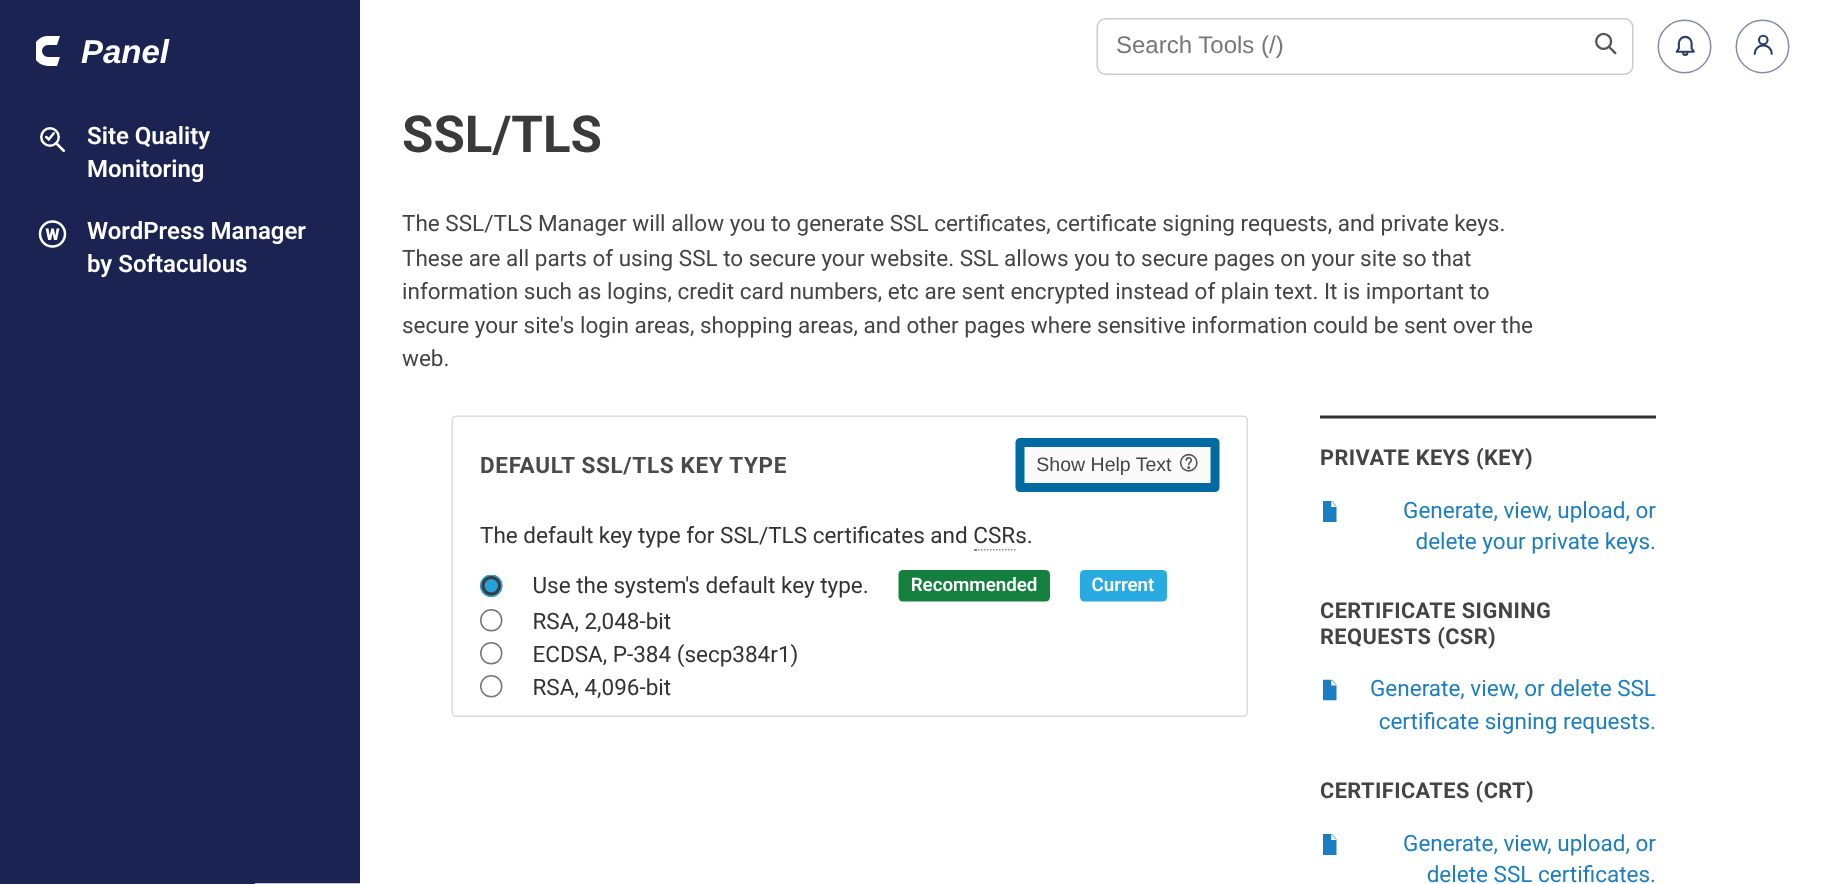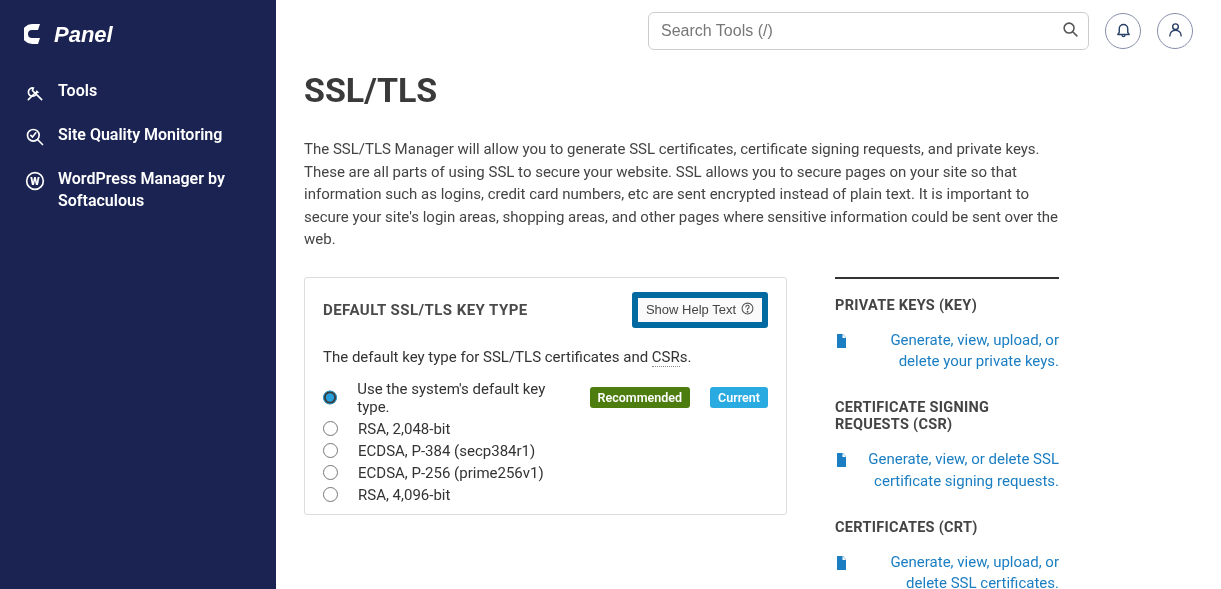--- a/index.html
+++ b/index.html
@@ -9,21 +9,21 @@
       color: #333;
       background: #fff;
       width: 1221px;
       height: 589px;
       overflow: hidden;
       display: flex;
     }
 
     
     .sidebar {
-      width: 276px;
+      width: 240px;
       background: #1a2351;
       color: #fff;
       padding: 20px 0 0 0;
       flex-shrink: 0;
     }
     .logo {
       padding: 0 24px 22px 24px;
     }
     .logo svg { display: block; }
     .nav-item {
@@ -60,21 +60,21 @@
       gap: 16px;
       padding: 12px 28px;
     }
     .search-wrapper {
       flex: 1;
       display: flex;
       justify-content: flex-end;
     }
     .search {
       position: relative;
-      width: 441px;
+      width: 358px;
     }
     .search input {
       width: 100%;
       height: 38px;
       border: 1px solid #ccc;
       border-radius: 6px;
       padding: 0 40px 0 12px;
       font-size: 16px;
       color: #555;
       outline: none;
@@ -117,24 +117,25 @@
     }
 
     .cols {
       display: flex;
       gap: 48px;
       align-items: flex-start;
     }
 
     
     .card {
-      width: 483px;
+      width: 531px;
       border: 1px solid #dcdcdc;
       border-radius: 3px;
       background: #fff;
+      margin-left: 33px;
     }
     .card-head {
       display: flex;
       align-items: center;
       justify-content: space-between;
       padding: 14px 18px 6px 18px;
     }
     .card-title {
       font-size: 15px;
       font-weight: 700;
@@ -180,21 +181,21 @@
     }
     .badge {
       display: inline-block;
       font-size: 12.5px;
       font-weight: 600;
       color: #fff;
       padding: 3px 8px;
       border-radius: 3px;
       vertical-align: 1px;
     }
-    .badge-rec { background: #4d7c0f; }
+    .badge-rec { background: #15803d; }
     .badge-cur { background: #29abe2; }
 
     .card-foot {
       border-top: 1px solid #e4e4e4;
       padding: 16px 18px;
     }
     .save-btn {
       background: #29abe2;
       color: #fff;
       border: 1px solid #1e8dc0;
@@ -242,29 +243,20 @@
 <div class="sidebar">
   <div class="logo">
     <svg width="118" height="28" viewBox="0 0 118 28">
       <g fill="#fff">
         <path d="M8 4 a10 10 0 1 0 0 20 h6 l2-6 h-8 a4 4 0 1 1 0-8 h6 l2-6 z" fill="#fff"></path>
         <text x="30" y="22" font-family="Arial, sans-serif" font-size="22" font-weight="800" font-style="italic" fill="#fff">Panel</text>
       </g>
     </svg>
   </div>
 
-  <div class="nav-item">
-    <span class="nav-icon">
-      <svg width="20" height="20" viewBox="0 0 24 24" fill="none" stroke="#fff" stroke-width="2" stroke-linecap="round">
-        <path d="M4 20 L12 12 M14 10 a5 5 0 1 1 -4 -4 l-1 3 3 3 3 -1 a5 5 0 0 1 -1 -1"></path>
-        <path d="M20 20 L14 14"></path>
-      </svg>
-    </span>
-    <span>Tools</span>
-  </div>
 
   <div class="nav-item">
     <span class="nav-icon">
       <svg width="20" height="20" viewBox="0 0 24 24" fill="none" stroke="#fff" stroke-width="2" stroke-linecap="round">
         <circle cx="10" cy="10" r="7"></circle>
           <path d="M15 15 L21 21"></path>
         <path d="M7 10 l2 2 4-5"></path>
       </svg>
     </span>
     <span>Site Quality Monitoring</span>
@@ -348,24 +340,20 @@
           <div class="radio-row">
             <input type="radio" name="kt" style="">
             <label>RSA, 2,048-bit</label>
           </div>
           <div class="radio-row">
             <input type="radio" name="kt" style="">
             <label>ECDSA, P-384 (secp384r1)</label>
           </div>
           <div class="radio-row">
             <input type="radio" name="kt" style="">
-            <label>ECDSA, P-256 (prime256v1)</label>
-          </div>
-          <div class="radio-row">
-            <input type="radio" name="kt" style="">
             <label>RSA, 4,096-bit</label>
           </div>
         </div>
 
       </div>
 
       <div class="right">
         <hr class="topline">
         <div class="sec-title">PRIVATE KEYS (KEY)</div>
         <div class="link-row">

